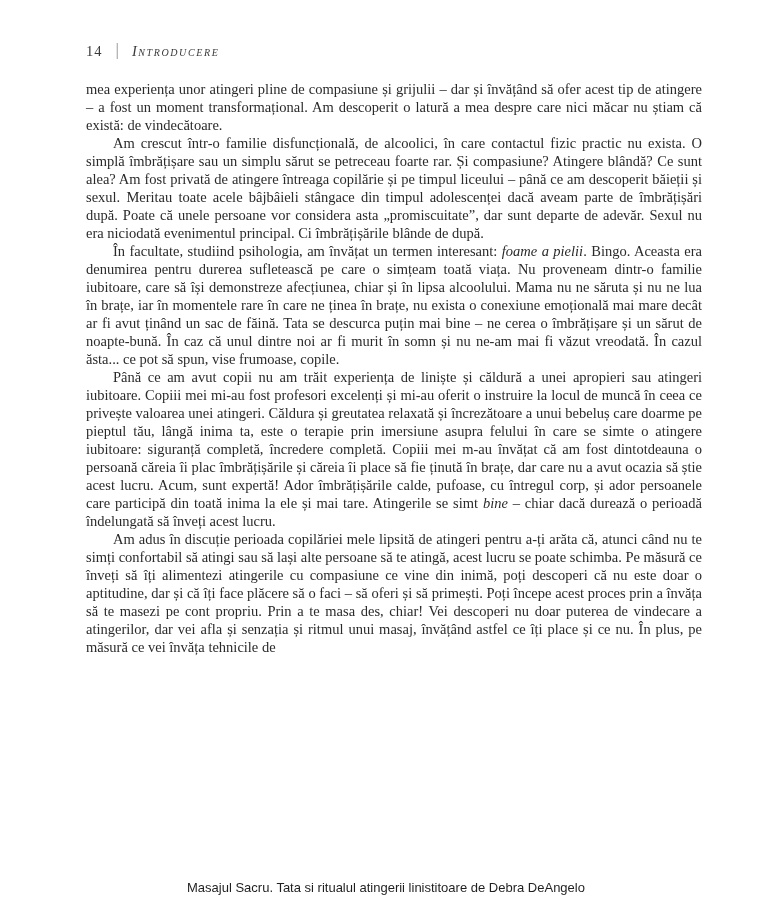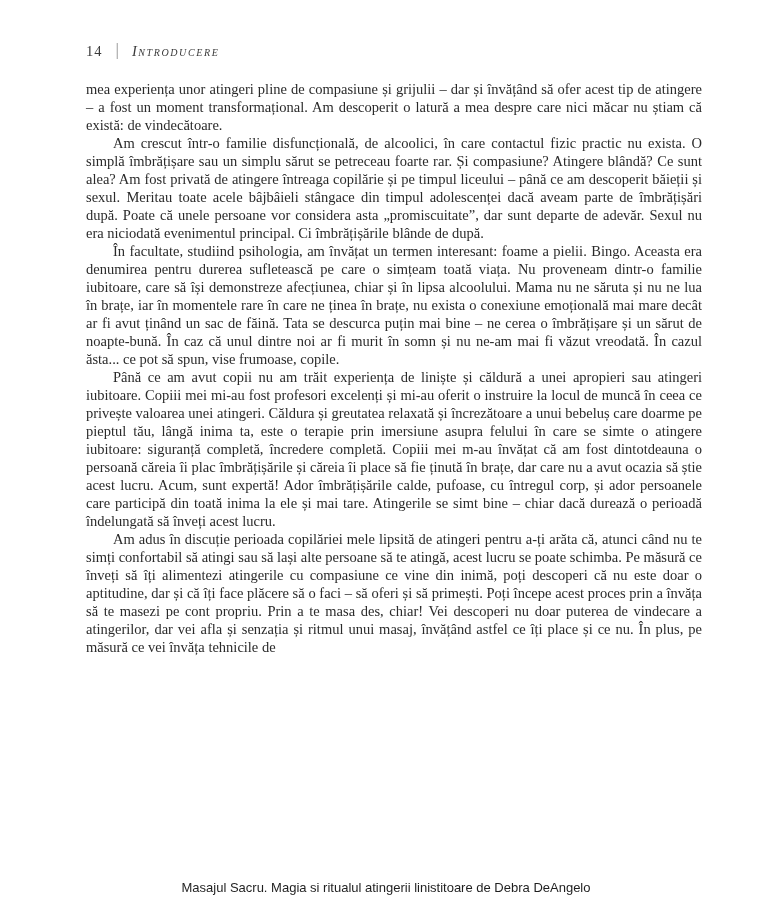--- a/index.html
+++ b/index.html
@@ -50,20 +50,21 @@
     hyphens: auto;
     -webkit-hyphens: auto;
   }
   .para {
     margin: 0;
   }
   .para.indent {
     text-indent: 27px;
   }
   .italic {
+    font-style: italic;
   }
   .page-footer {
     position: absolute;
     left: 0;
     right: 0;
     bottom: 16px;
     text-align: center;
     font-family: "Liberation Sans", "DejaVu Sans", sans-serif;
     font-size: 13px;
     color: #1f1f1f;
@@ -81,15 +82,15 @@
 
   <main class="body-text">
       <p class="para"><span>mea experiența unor atingeri pline de compasiune și grijulii – dar și învățând să ofer acest tip de atingere – a fost un moment transformațional. Am descoperit o latură a mea despre care nici măcar nu știam că există: de vindecătoare.</span></p>
       <p class="para indent"><span>Am crescut într-o familie disfuncțională, de alcoolici, în care contactul fizic practic nu exista. O simplă îmbrățișare sau un simplu sărut se petreceau foarte rar. Și compasiune? Atingere blândă? Ce sunt alea? Am fost privată de atingere întreaga copilărie și pe timpul liceului – până ce am descoperit băieții și sexul. Meritau toate acele bâjbâieli stângace din timpul adolescenței dacă aveam parte de îmbrățișări după. Poate că unele persoane vor considera asta „promiscuitate”, dar sunt departe de adevăr. Sexul nu era niciodată evenimentul principal. Ci îmbrățișările blânde de după.</span></p>
       <p class="para indent"><span>În facultate, studiind psihologia, am învățat un termen interesant: </span><span class="italic">foame a pielii</span><span>. Bingo. Aceasta era denumirea pentru durerea sufletească pe care o simțeam toată viața. Nu proveneam dintr-o familie iubitoare, care să își demonstreze afecțiunea, chiar și în lipsa alcoolului. Mama nu ne săruta și nu ne lua în brațe, iar în momentele rare în care ne ținea în brațe, nu exista o conexiune emoțională mai mare decât ar fi avut ținând un sac de făină. Tata se descurca puțin mai bine – ne cerea o îmbrățișare și un sărut de noapte-bună. În caz că unul dintre noi ar fi murit în somn și nu ne-am mai fi văzut vreodată. În cazul ăsta... ce pot să spun, vise frumoase, copile.</span></p>
       <p class="para indent"><span>Până ce am avut copii nu am trăit experiența de liniște și căldură a unei apropieri sau atingeri iubitoare. Copiii mei mi-au fost profesori excelenți și mi-au oferit o instruire la locul de muncă în ceea ce privește valoarea unei atingeri. Căldura și greutatea relaxată și încrezătoare a unui bebeluș care doarme pe pieptul tău, lângă inima ta, este o terapie prin imersiune asupra felului în care se simte o atingere iubitoare: siguranță completă, încredere completă. Copiii mei m-au învățat că am fost dintotdeauna o persoană căreia îi plac îmbrățișările și căreia îi place să fie ținută în brațe, dar care nu a avut ocazia să știe acest lucru. Acum, sunt expertă! Ador îmbrățișările calde, pufoase, cu întregul corp, și ador persoanele care participă din toată inima la ele și mai tare. Atingerile se simt </span><span class="italic">bine</span><span> – chiar dacă durează o perioadă îndelungată să înveți acest lucru.</span></p>
       <p class="para indent"><span>Am adus în discuție perioada copilăriei mele lipsită de atingeri pentru a-ți arăta că, atunci când nu te simți confortabil să atingi sau să lași alte persoane să te atingă, acest lucru se poate schimba. Pe măsură ce înveți să îți alimentezi atingerile cu compasiune ce vine din inimă, poți descoperi că nu este doar o aptitudine, dar și că îți face plăcere să o faci – să oferi și să primești. Poți începe acest proces prin a învăța să te masezi pe cont propriu. Prin a te masa des, chiar! Vei descoperi nu doar puterea de vindecare a atingerilor, dar vei afla și senzația și ritmul unui masaj, învățând astfel ce îți place și ce nu. În plus, pe măsură ce vei învăța tehnicile de</span></p>
     </main>
 
   <footer class="page-footer">
-    <span class="footer-caption">Masajul Sacru. Magia si ritualul atingerii linistitoare de Debra DeAngelo</span>
+    <span class="footer-caption">Masajul Sacru. Tata si ritualul atingerii linistitoare de Debra DeAngelo</span>
   </footer>
 </div>
 
 </body></html>

